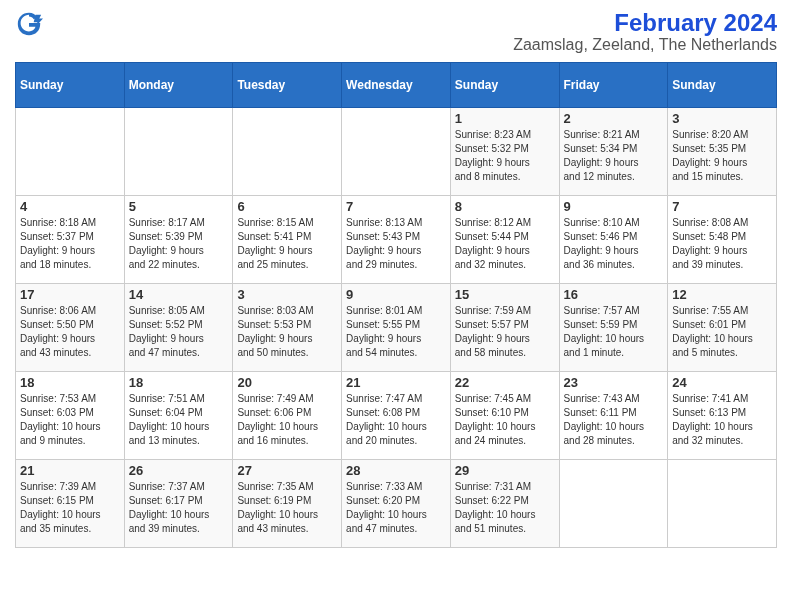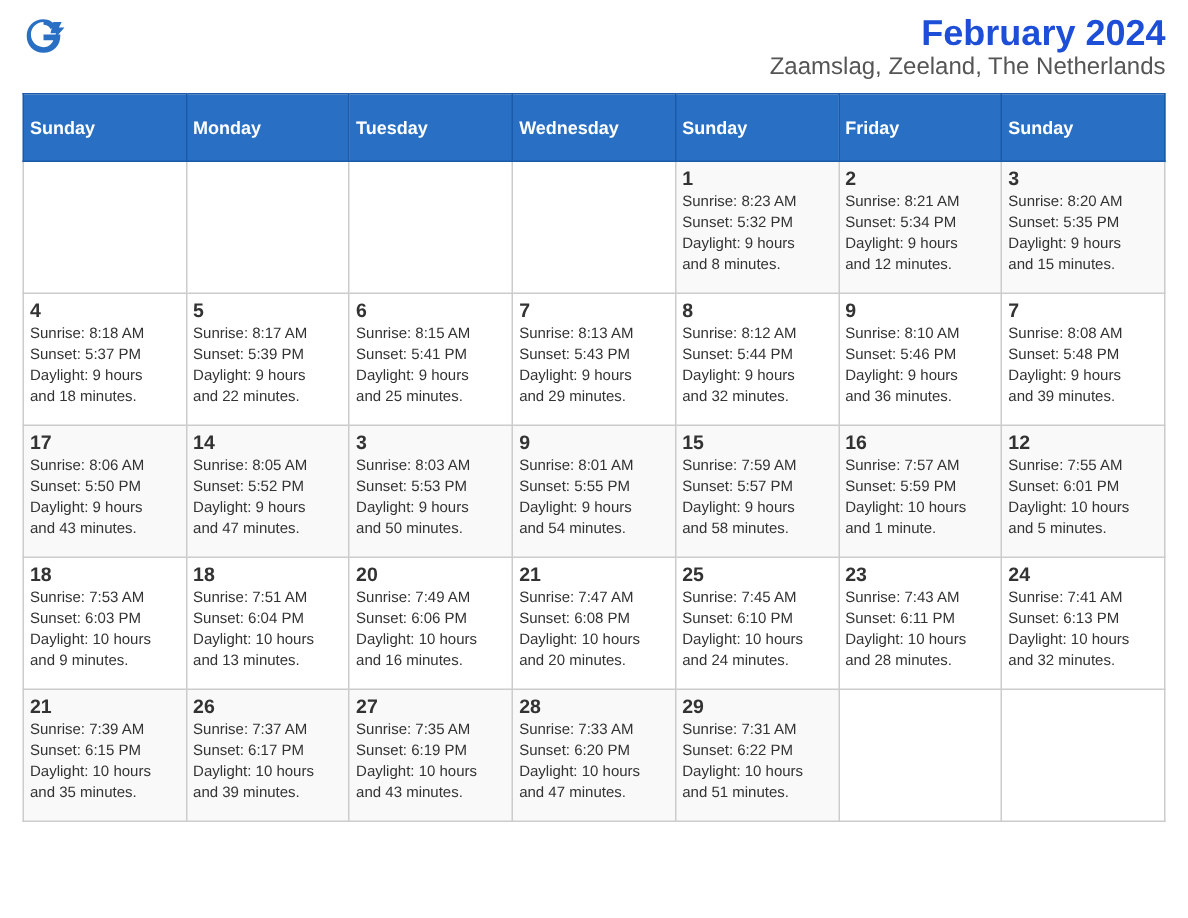--- a/index.html
+++ b/index.html
@@ -209,21 +209,21 @@
         </td>
         <td>
           <span class="day-number">20</span>
           <div class="day-info">Sunrise: 7:49 AM<br>Sunset: 6:06 PM<br>Daylight: 10 hours<br>and 16 minutes.</div>
         </td>
         <td>
           <span class="day-number">21</span>
           <div class="day-info">Sunrise: 7:47 AM<br>Sunset: 6:08 PM<br>Daylight: 10 hours<br>and 20 minutes.</div>
         </td>
         <td>
-          <span class="day-number">25</span>
+          <span class="day-number">22</span>
           <div class="day-info">Sunrise: 7:45 AM<br>Sunset: 6:10 PM<br>Daylight: 10 hours<br>and 24 minutes.</div>
         </td>
         <td>
           <span class="day-number">23</span>
           <div class="day-info">Sunrise: 7:43 AM<br>Sunset: 6:11 PM<br>Daylight: 10 hours<br>and 28 minutes.</div>
         </td>
         <td>
           <span class="day-number">24</span>
           <div class="day-info">Sunrise: 7:41 AM<br>Sunset: 6:13 PM<br>Daylight: 10 hours<br>and 32 minutes.</div>
         </td>

